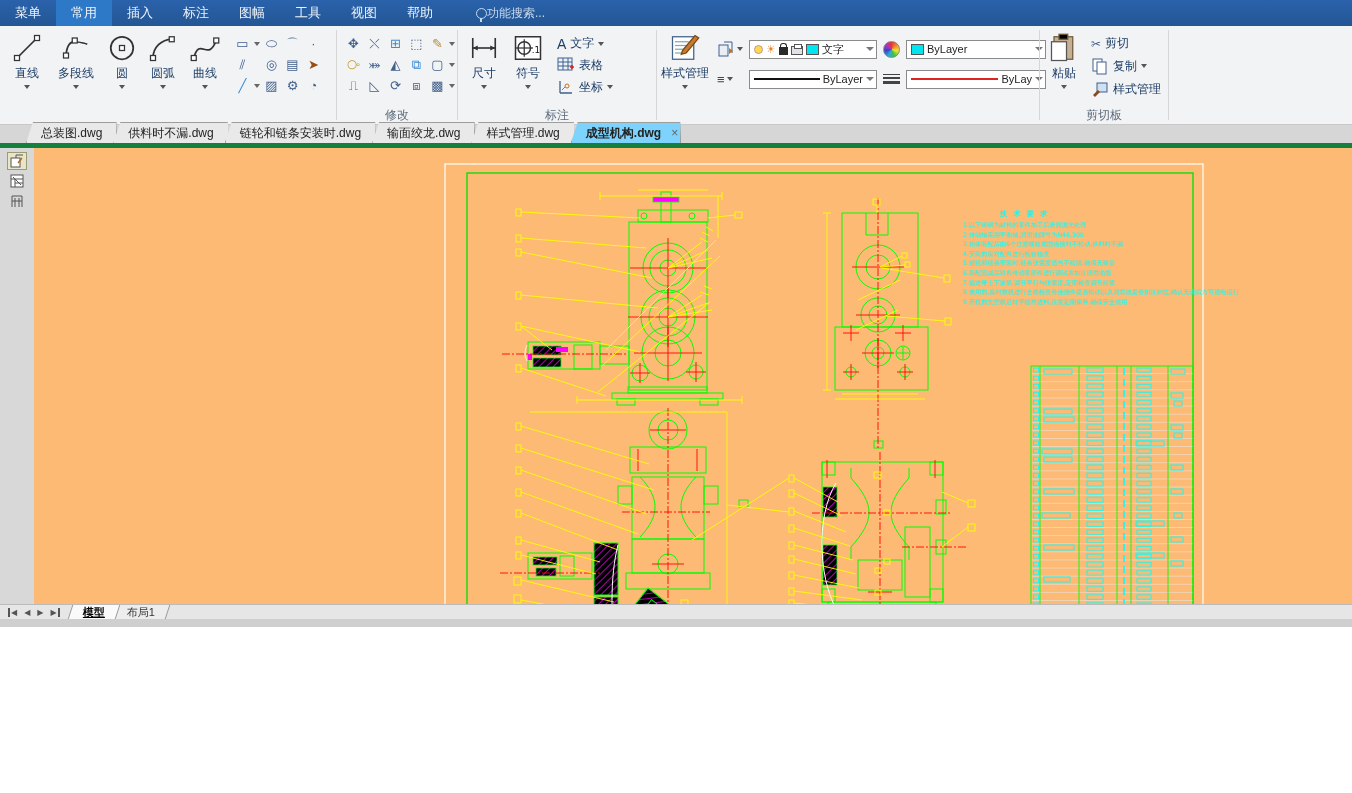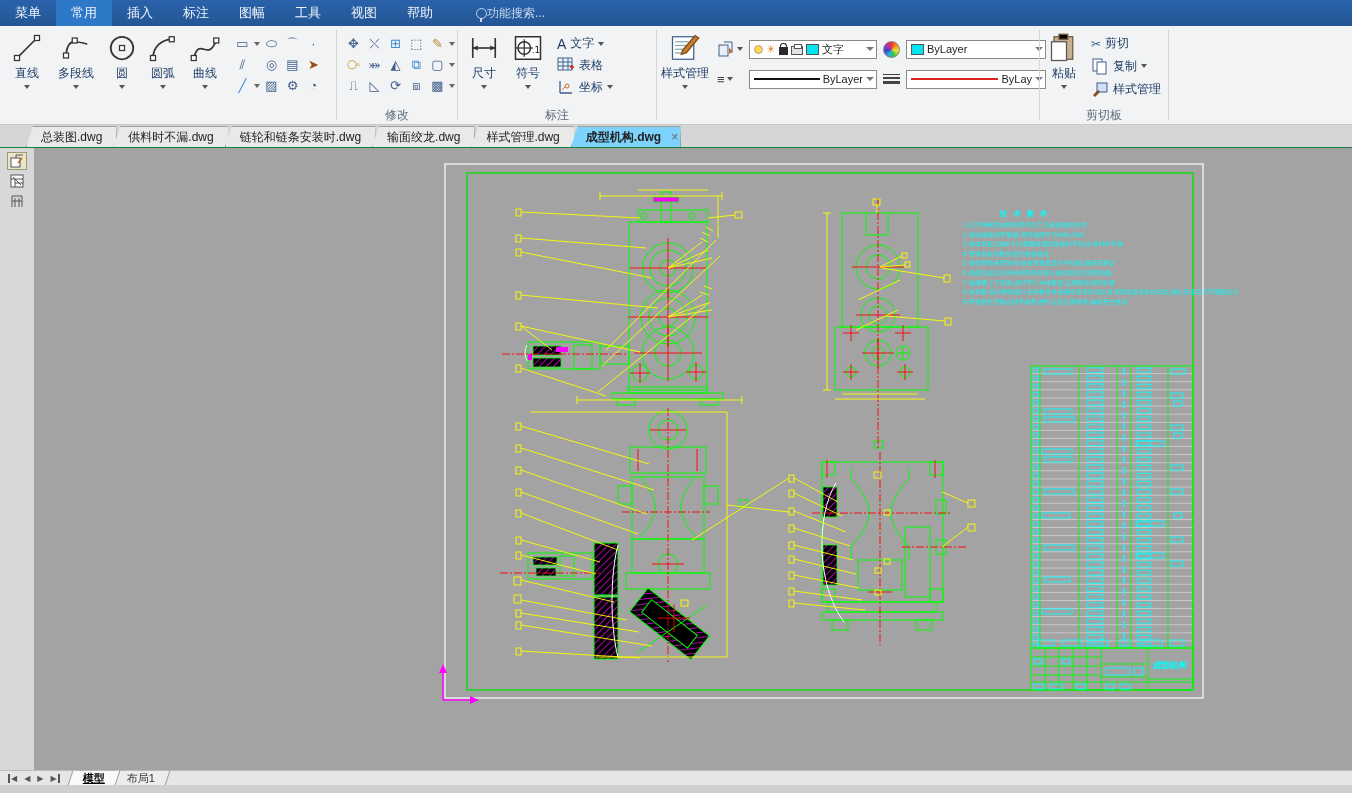--- a/index.html
+++ b/index.html
@@ -1,17 +1,17 @@
 <!DOCTYPE html>
 <html><head>
 <meta charset="utf-8">
 <style>
   * { margin:0; padding:0; box-sizing:border-box; }
   html,body { width:1352px; height:793px; overflow:hidden; font-family:"Liberation Sans","DejaVu Sans",sans-serif; }
-  .app { width:1352px; height:793px; display:flex; flex-direction:column; background:#e9e9e9; }
+  .app { width:1352px; height:627px; display:flex; flex-direction:column; background:#e9e9e9; }
 
   
   .menubar { height:26px; background:linear-gradient(#2a62ab,#235694); display:flex; align-items:stretch; color:#eef3fa; font-size:13px; flex:0 0 auto; }
   .menubar .mitem { padding:0 15px; display:flex; align-items:center; cursor:default; }
   .menubar .mitem.active { background:#2d79c7; }
   .msearch { display:flex; align-items:center; gap:0; margin-left:28px; color:#c9d8ec; font-size:12px; }
   .msearch .mag { width:11px; height:11px; border:1.5px solid #c9d8ec; border-radius:50%; position:relative; }
   .msearch .mag::after { content:""; position:absolute; left:3px; bottom:-4px; width:2px; height:4px; background:#c9d8ec; }
 
   
@@ -41,31 +41,31 @@
   .printer { width:12px; height:9px; background:#dfe3e8; border:1px solid #555; position:relative; margin-top:2px; }
   .printer::before { content:""; position:absolute; top:-3px; left:2px; width:6px; height:3px; background:#fff; border:1px solid #555; }
   .sun { color:#e08a2d; font-size:11px; line-height:1; }
   .hline { height:2px; background:#111; flex:1; }
   .rline { height:2px; background:#d22; flex:1; }
   .lw { display:flex; flex-direction:column; gap:2px; width:17px; }
   .lw i { display:block; background:#444; height:1px; }
   .lw i:nth-child(2){height:2px;} .lw i:nth-child(3){height:3px;}
 
   
-  .doctabs { height:23px; background:#d6d6d6; border-bottom:1px solid #15803d; display:flex; align-items:flex-end; padding-left:26px; flex:0 0 auto; }
+  .doctabs { height:23px; background:#d6d6d6; border-bottom:5px solid #15803d; display:flex; align-items:flex-end; padding-left:26px; flex:0 0 auto; }
   .dtab { height:21px; display:flex; align-items:center; padding:0 14px; font-size:12px; color:#222; background:#e9e9e9; border:1px solid #9d9d9d; border-bottom:none; clip-path:polygon(7px 0,calc(100% - 1px) 0,100% 100%,0 100%); margin-right:-4px; position:relative; }
   .dtab.active { background:#7dd3fc; font-weight:bold; z-index:2; padding-right:2px; }
   .dtab .x { margin-left:10px; color:#666; font-weight:normal; font-size:12px; }
 
   
   .main { flex:1; display:flex; min-height:0; position:relative; }
   .leftstrip { width:34px; background:#d8d8d8; display:flex; flex-direction:column; align-items:center; padding-top:4px; gap:2px; flex:0 0 auto; }
   .lsicon { width:20px; height:18px; display:flex; align-items:center; justify-content:center; font-size:12px; color:#333; border:1px solid transparent; }
   .lsicon.hl { background:#e9e5c9; border-color:#9b9b74; }
-  .canvas { flex:1; background:#a3a3a3; position:relative; overflow:hidden; }
+  .canvas { flex:1; background:#fdba74; position:relative; overflow:hidden; }
   .canvas svg { position:absolute; left:0; top:0; }
 
   
   .sheetbar { height:15px; background:#e6e6e6; border-top:1px solid #bbb; display:flex; align-items:stretch; font-size:11px; flex:0 0 auto; }
   .navbtns { display:flex; align-items:center; gap:7px; padding:0 10px 0 8px; color:#555; font-size:8px; }
   .stab { display:flex; align-items:center; padding:0 12px; background:#ededed; border-left:1px solid #999; border-right:1px solid #999; transform:skewX(-18deg); margin-right:-4px; }
   .stab > span { transform:skewX(18deg); color:#333; }
   .stab.active { background:#fafafa; z-index:2; }
   .stab.active > span { font-weight:bold; text-decoration:underline; color:#000; }
   .statusbar { height:8px; background:#cfcfcf; flex:0 0 auto; }

